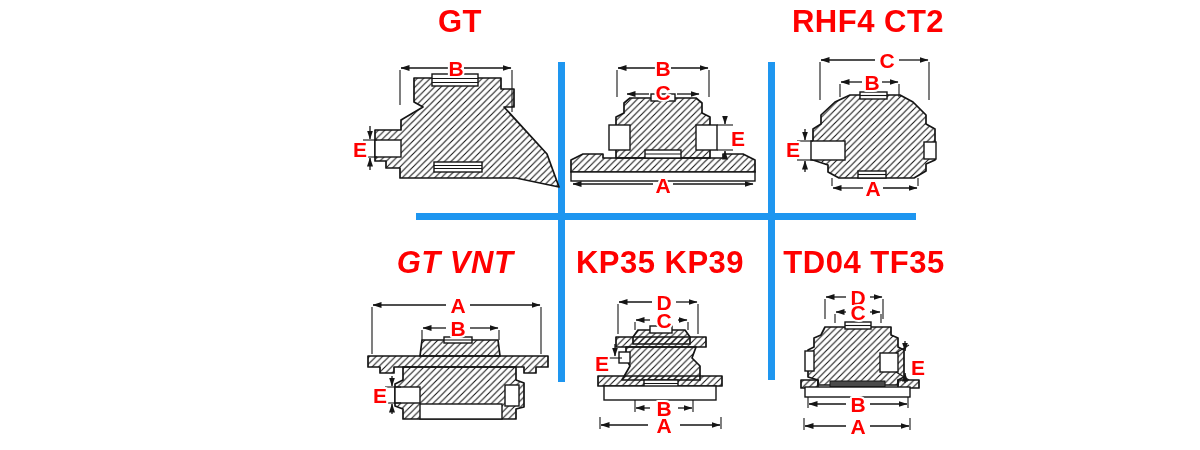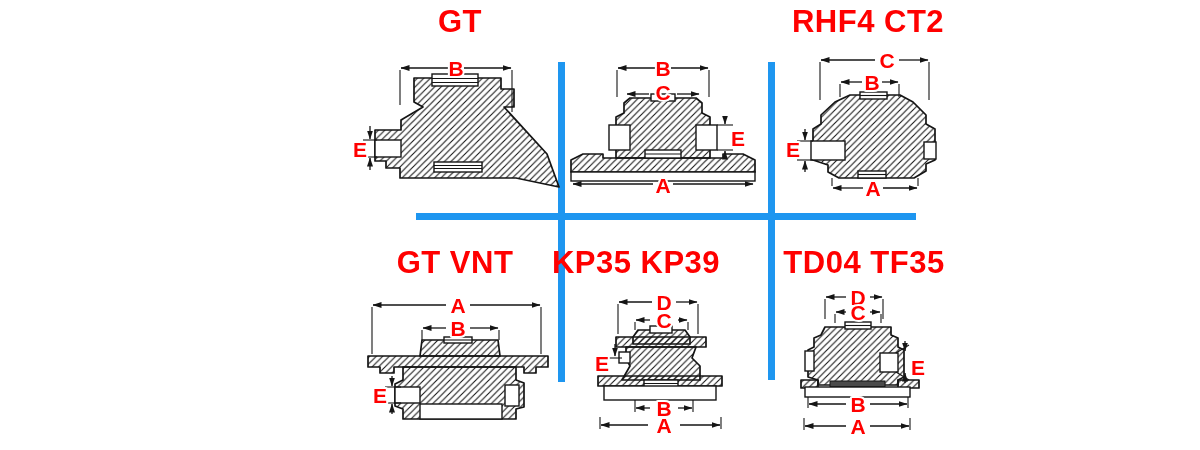--- a/index.html
+++ b/index.html
@@ -31,22 +31,22 @@
       </marker>
     </defs>
   </svg>
 
   <div class="divider" style="left:368px;top:213px;width:500px;height:7px;"></div>
   <div class="divider" style="left:510px;top:62px;width:7px;height:320px;"></div>
   <div class="divider" style="left:720px;top:62px;width:7px;height:318px;"></div>
 
   <div class="title" style="left:412px;top:6px;">GT</div>
   <div class="title" style="left:820px;top:6px;text-align:right;">RHF4 CT2</div>
-  <div class="title" style="left:407px;top:247px;">GT VNT</div>
-  <div class="title" style="left:588px;top:247px;">KP35 KP39</div>
+  <div class="title" style="left:407px;top:247px;font-style:italic;">GT VNT</div>
+  <div class="title" style="left:612px;top:247px;">KP35 KP39</div>
   <div class="title" style="left:816px;top:247px;">TD04 TF35</div>
 
   <svg style="left:300px;top:50px;" width="215" height="145" viewBox="0 0 215 145">
     <g>
       <line class="thin" x1="52" y1="20" x2="52" y2="55"></line>
       <line class="thin" x1="164" y1="20" x2="164" y2="62"></line>
       <line class="dimln" x1="100" y1="18" x2="53" y2="18" marker-end="url(#arr)"></line>
       <line class="dimln" x1="116" y1="18" x2="163" y2="18" marker-end="url(#arr)"></line>
     </g>
     <path class="oln" d="M66,28 L153,28 L153,39 L166,39 L166,57 L156,57 L199,104 L211,137 L168,128 L52,128 L52,118 L38,118 L38,111 L27,111 L27,80 L53,80 L53,70 L75,57 L66,52 Z"></path>

